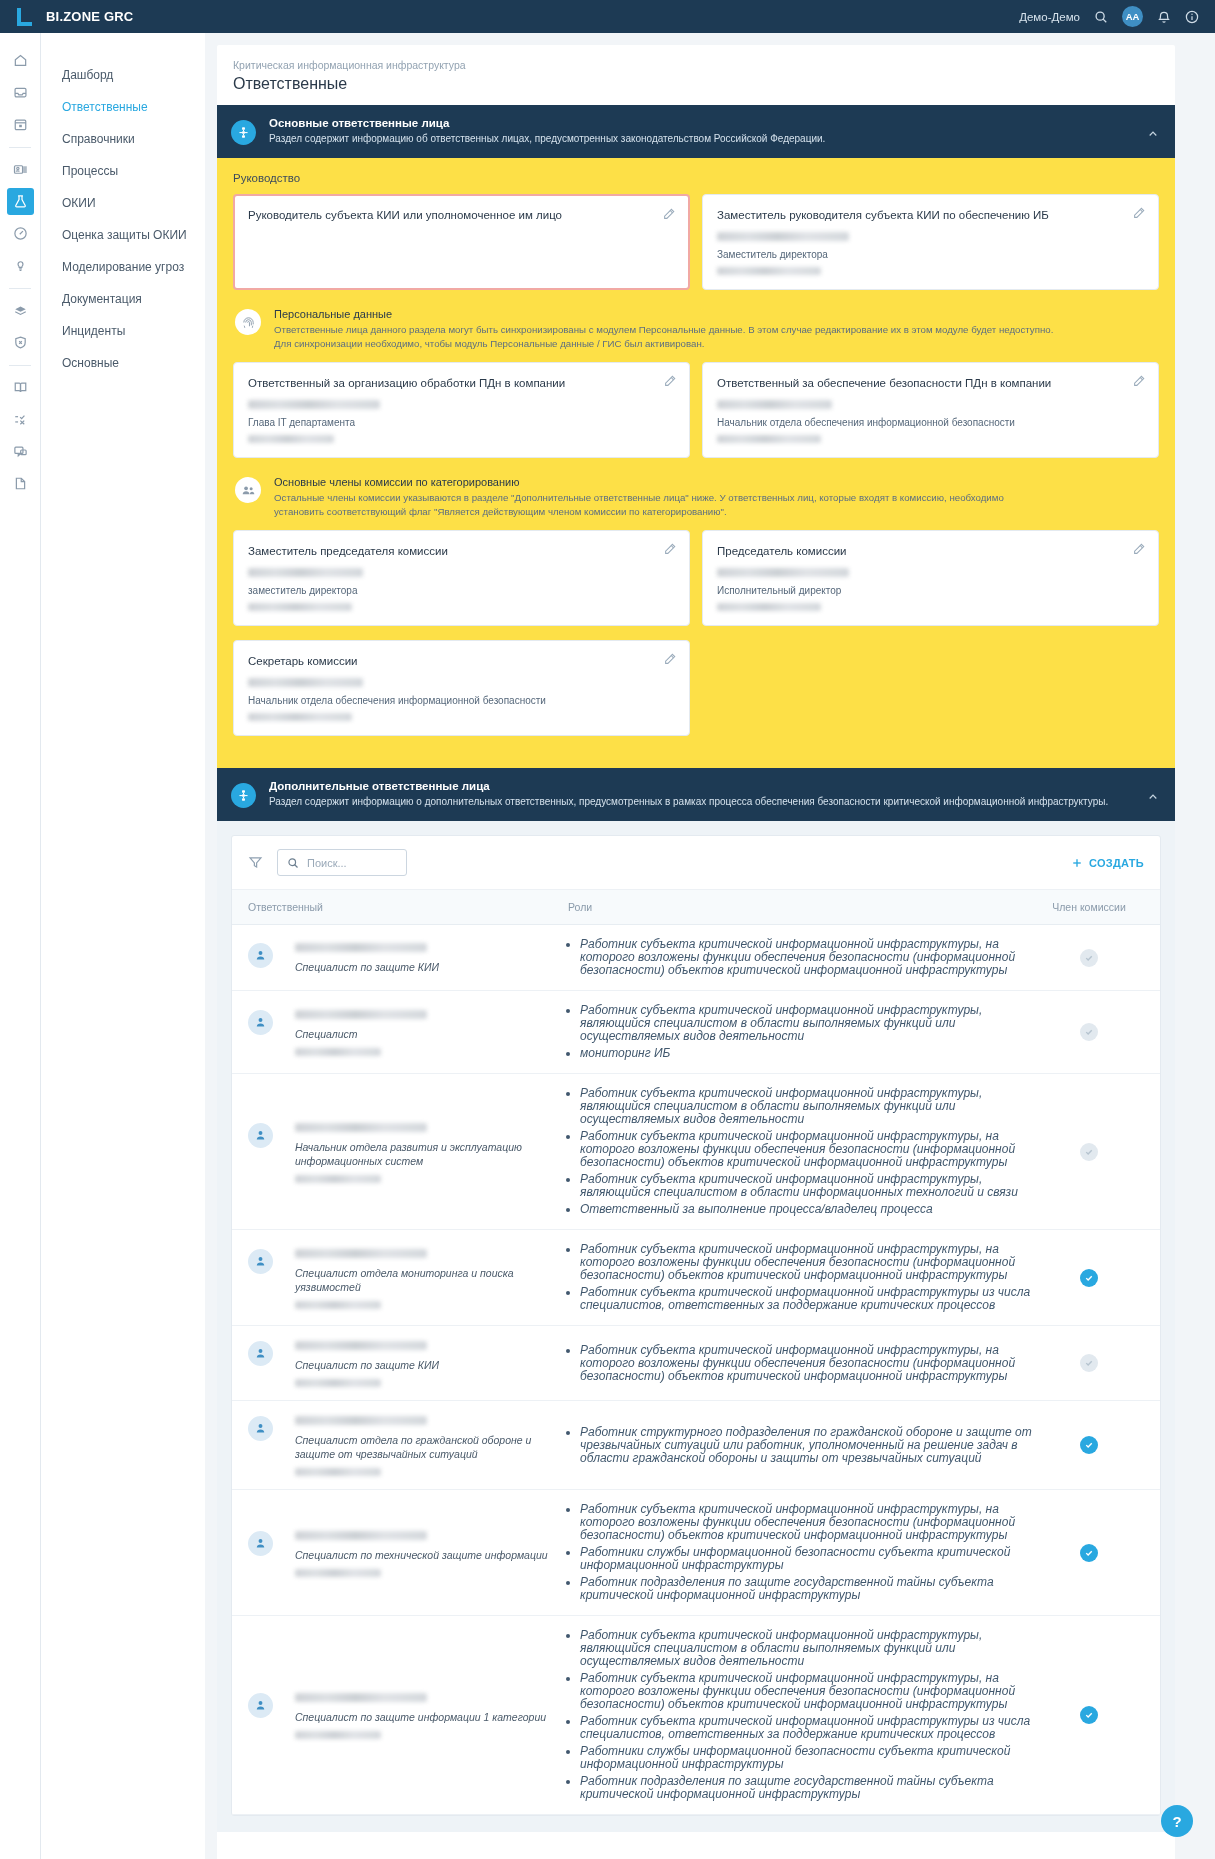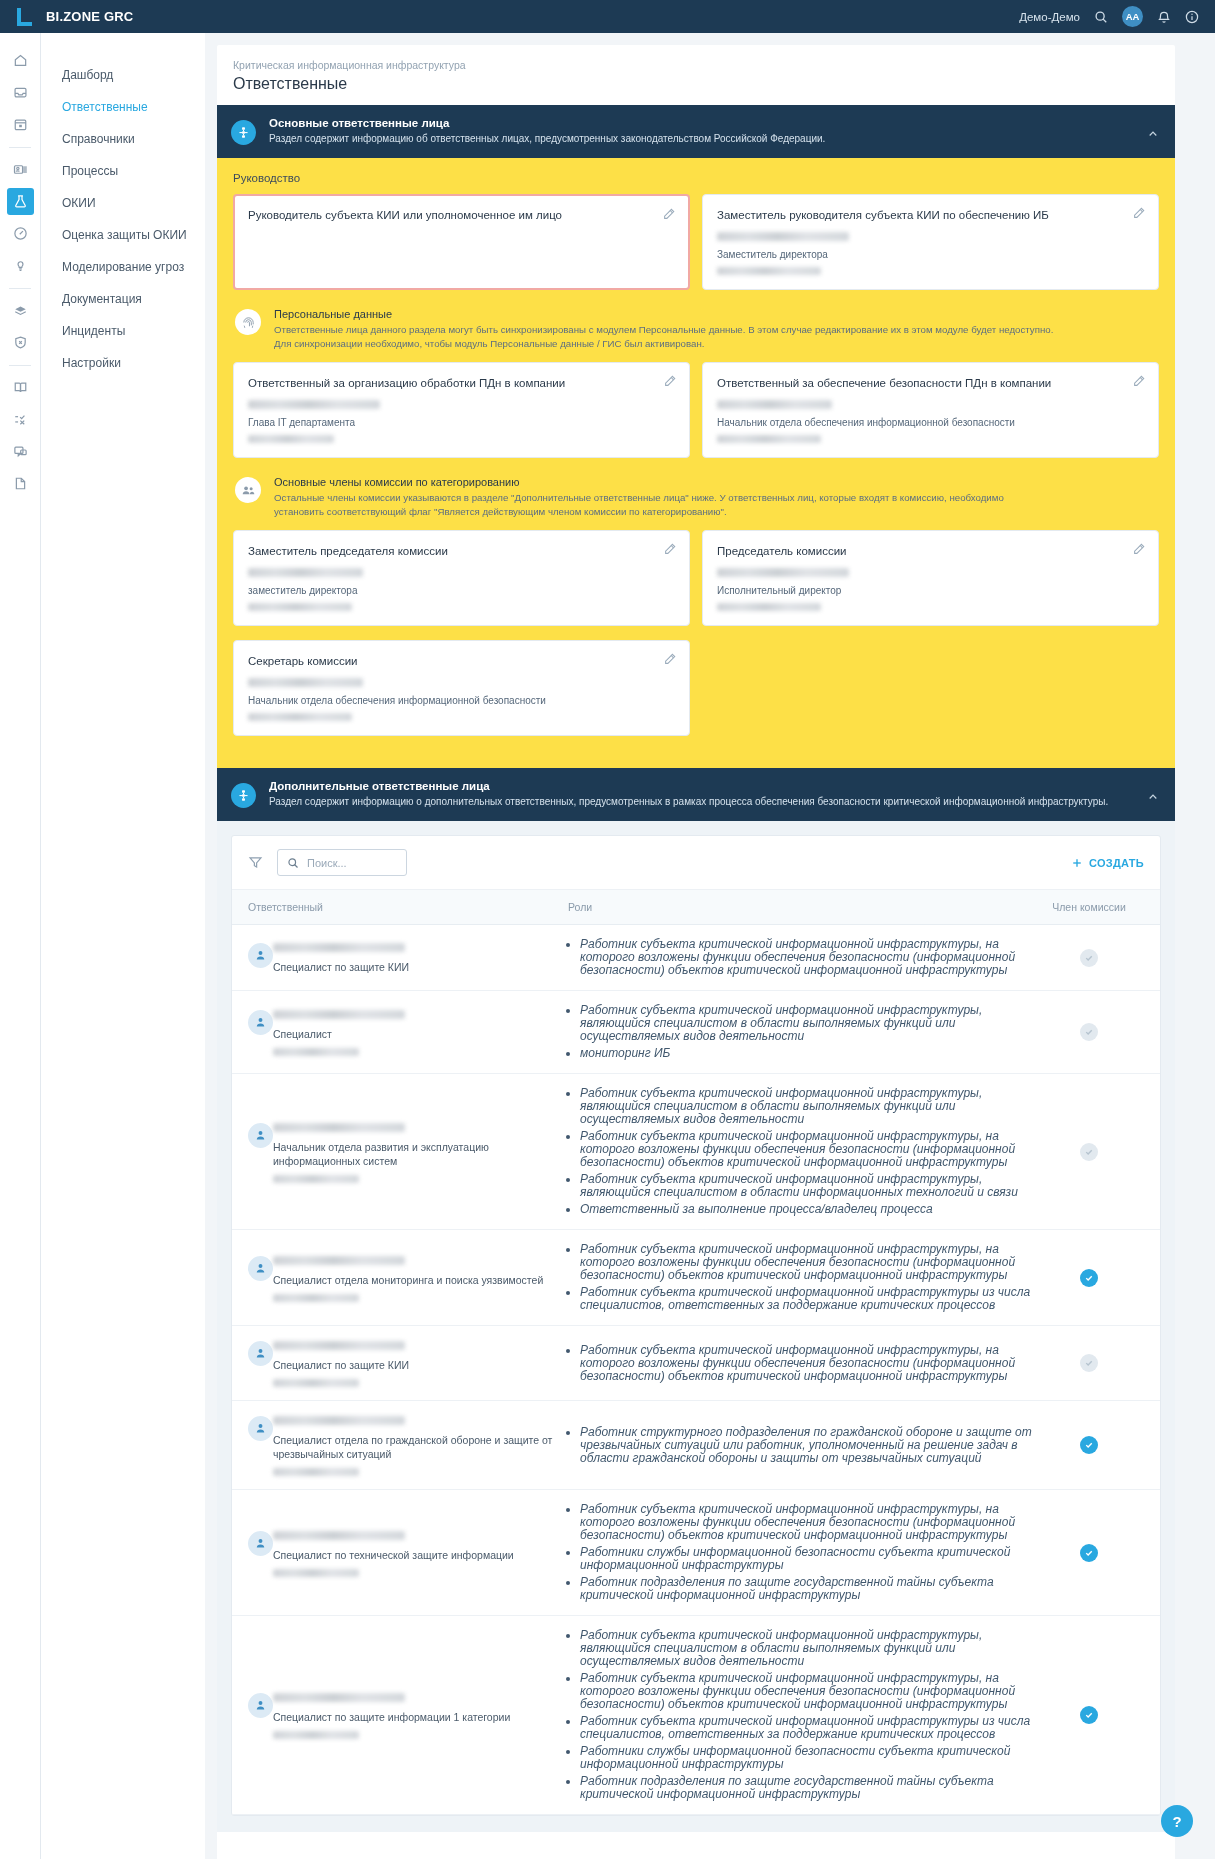--- a/index.html
+++ b/index.html
@@ -188,21 +188,21 @@
     border-bottom: 1px solid #e7edf2;
   }
   .th { font-size: 10.5px; color: #8b9bab; }
   .th.center { text-align: center; }
 
   .tbl-row {
     display: grid; grid-template-columns: 320px 1fr 110px;
     padding: 13px 16px; border-bottom: 1px solid #edf1f5;
     align-items: center;
   }
-  .resp-cell { display: flex; align-items: flex-start; gap: 0; }
+  .resp-cell { display: flex; align-items: flex-start; gap: 22px; font-style: italic; }
   .resp-avatar {
     width: 25px; height: 25px; border-radius: 50%;
     background: #dceaf5; flex: 0 0 25px;
     display: flex; align-items: center; justify-content: center;
     color: #3f8fc4; margin-top: 2px;
   }
   .resp-pos { font-size: 10.5px; color: #4a5a6a; line-height: 14px; margin-top: 8px; }
   .roles-list { margin: 0 0 0 12px; padding: 0; }
   .roles-list li {
     font-size: 12px; color: #41586e; line-height: 13px;
@@ -355,21 +355,21 @@
 <div class="menu">
   <div class="menu-item">Дашборд</div>
   <div class="menu-item active">Ответственные</div>
   <div class="menu-item">Справочники</div>
   <div class="menu-item">Процессы</div>
   <div class="menu-item">ОКИИ</div>
   <div class="menu-item">Оценка защиты ОКИИ</div>
   <div class="menu-item">Моделирование угроз</div>
   <div class="menu-item">Документация</div>
   <div class="menu-item">Инциденты</div>
-  <div class="menu-item">Настройки</div>
+  <div class="menu-item">Основные</div>
 </div>
 
 <div class="main">
   <div class="page-card">
 
     <div class="page-head">
       <div class="breadcrumb">Критическая информационная инфраструктура</div>
       <div class="page-title">Ответственные</div>
     </div>
 

